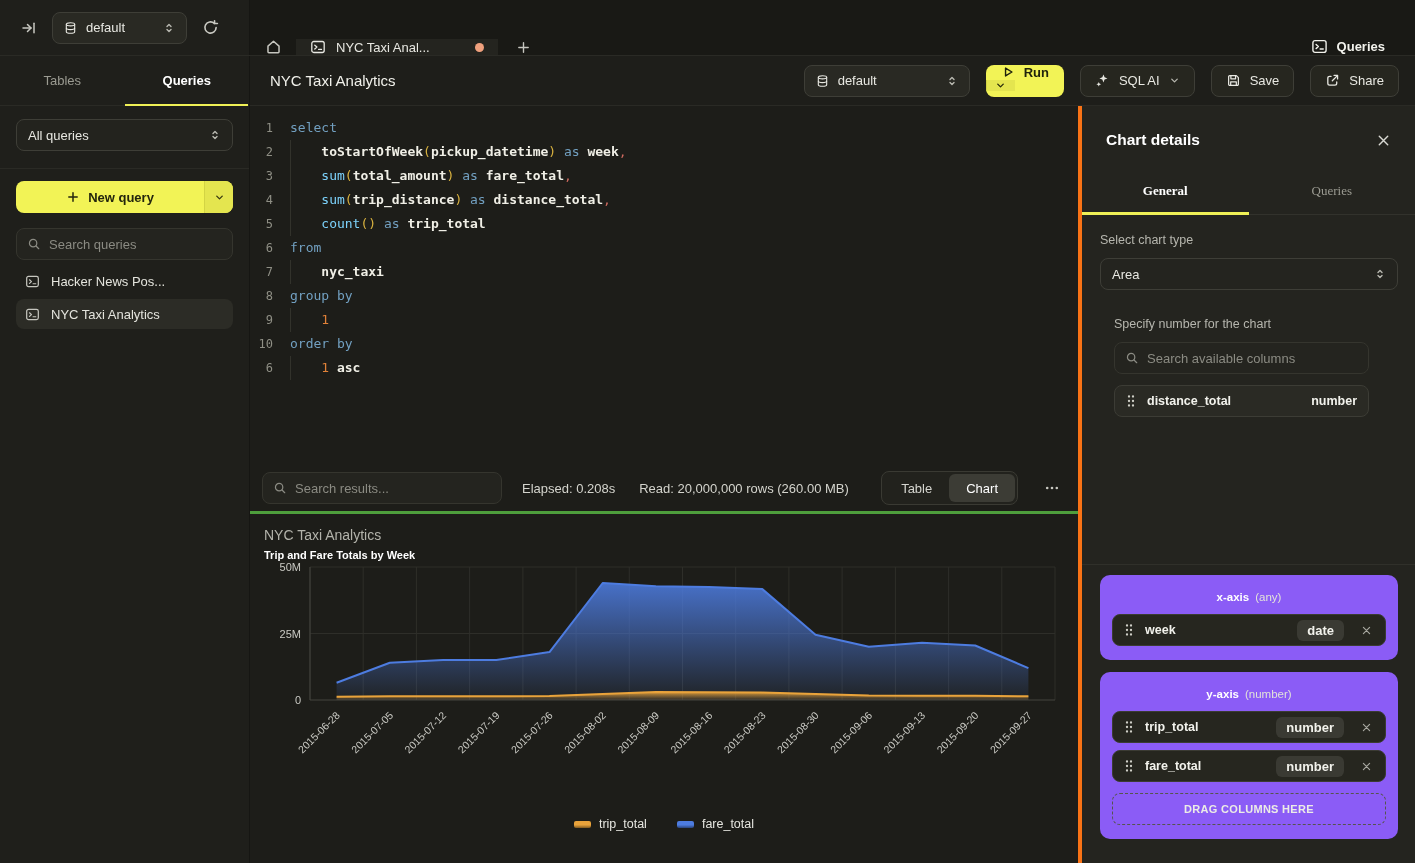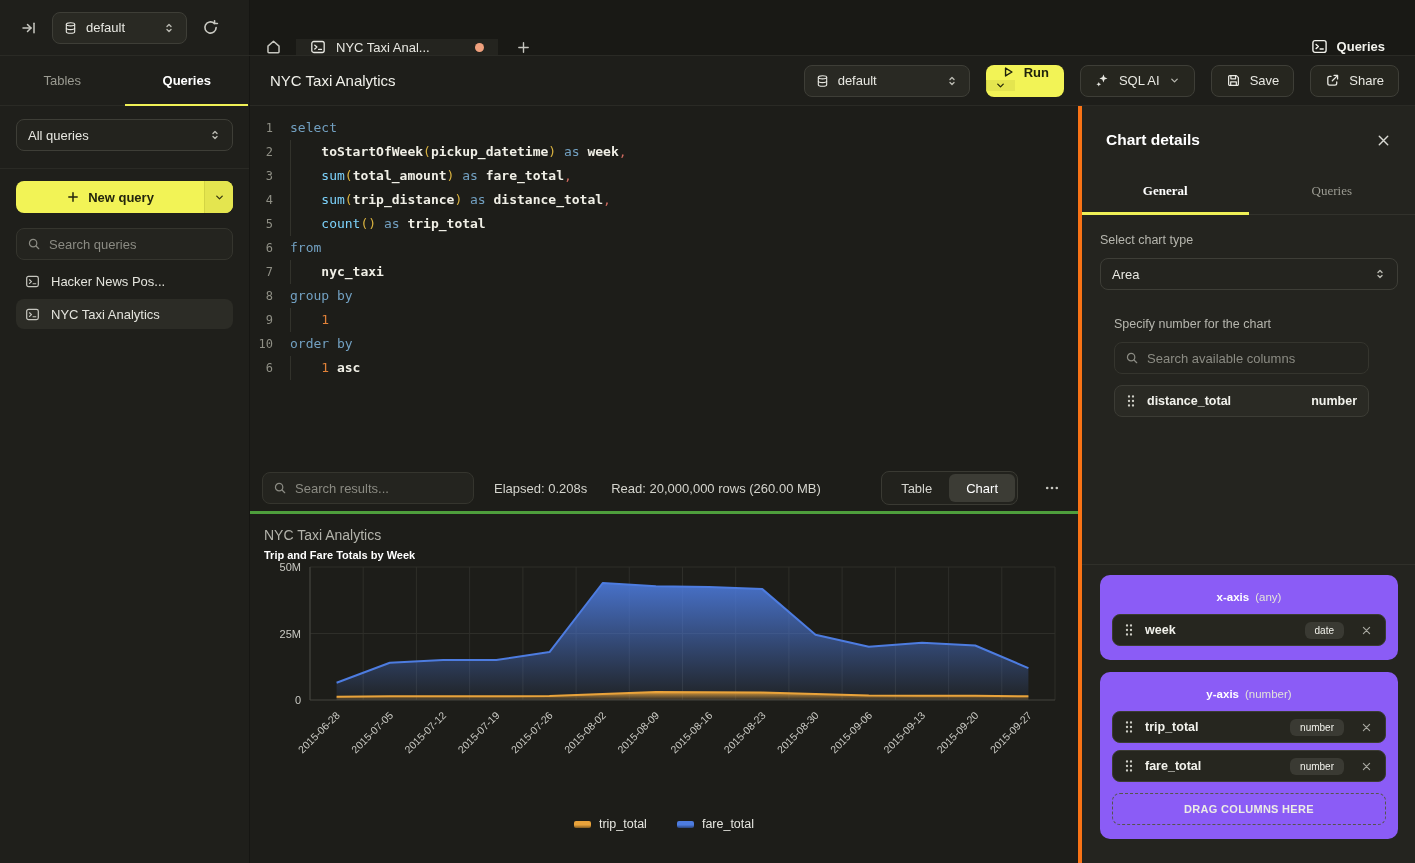--- a/index.html
+++ b/index.html
@@ -72,21 +72,21 @@
   .code.ind::before { content:''; position:absolute; left:4px; top:0; bottom:0; border-left:1px solid #32322b; }
   .tk-kw { color:#72a0c1; }
   .tk-fn { color:#7dd3fc; }
   .tk-pa { color:#d9b23f; }
   .tk-id { color:#f0efe6; font-weight:bold; }
   .tk-cm { color:#cf6a5f; }
   .tk-num { color:#e08138; }
 
   
   .results-bar { height:46px; flex:none; display:flex; align-items:center; padding:0 12px; gap:20px; }
-  .results-search { width:212px; flex:none; }
+  .results-search { width:240px; flex:none; }
   .stat { color:#d4d4cd; white-space:nowrap; }
   .stat + .stat { margin-left:4px; }
   .segmented { margin-left:auto; display:flex; align-items:stretch; background:#22221d; border:1px solid #3a3a33; border-radius:8px; padding:2px; height:34px; }
   .seg { padding:0 17px; display:flex; align-items:center; border-radius:6px; color:#d5d5cf; cursor:pointer; }
   .seg.active { background:#3c3c35; color:#ffffff; }
   .more-btn { color:#c9c9c2; padding:0 6px; cursor:pointer; }
 
   .success-line { height:3px; flex:none; background:#4e9e3c; }
 
   
@@ -120,21 +120,21 @@
   .col-chip { margin-top:11px; }
   .drag-dots { color:#d0d0c8; flex:none; cursor:grab; }
 
   .rp-bottom { position:absolute; left:0; right:0; bottom:0; border-top:1px solid #30302a; padding:10px 17px 24px 18px; }
   .axis-card { background:#8b5cf6; border-radius:10px; padding:9px 12px 14px; }
   .axis-card + .axis-card { margin-top:12px; }
   .axis-head { text-align:center; padding:7px 0 4px; font-size:11.5px; color:#ffffff; }
   .axis-head b { font-weight:700; }
   .axis-head span { color:#e2e2da; margin-left:6px; }
   .axis-chip { margin-top:7px; background:#26261f; border-color:#3b3b33; cursor:grab; }
-  .pill { margin-left:auto; background:#3a3a33; border-radius:6px; padding:3px 10px; font-weight:400; font-size:10px; color:#f2f2ec; }
+  .pill { margin-left:auto; background:#3a3a33; border-radius:6px; padding:3px 10px; font-weight:700; font-size:13px; color:#f2f2ec; }
   .chip-x { color:#a8a8a0; padding:2px 2px 2px 6px; cursor:pointer; display:flex; align-items:center; }
   .dropzone { margin-top:11px; border:1px dashed #55554c; border-radius:8px; height:32px; display:flex; align-items:center; justify-content:center; font-weight:700; font-size:11px; letter-spacing:.3px; color:#ecece6; }
 </style>
 </head>
 <body>
 
 <div class="app">
 
   <div class="topbar">
     <div class="topbar-left">

